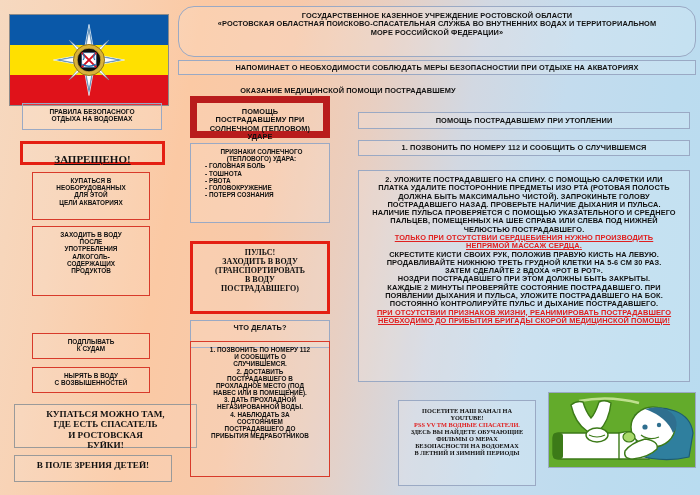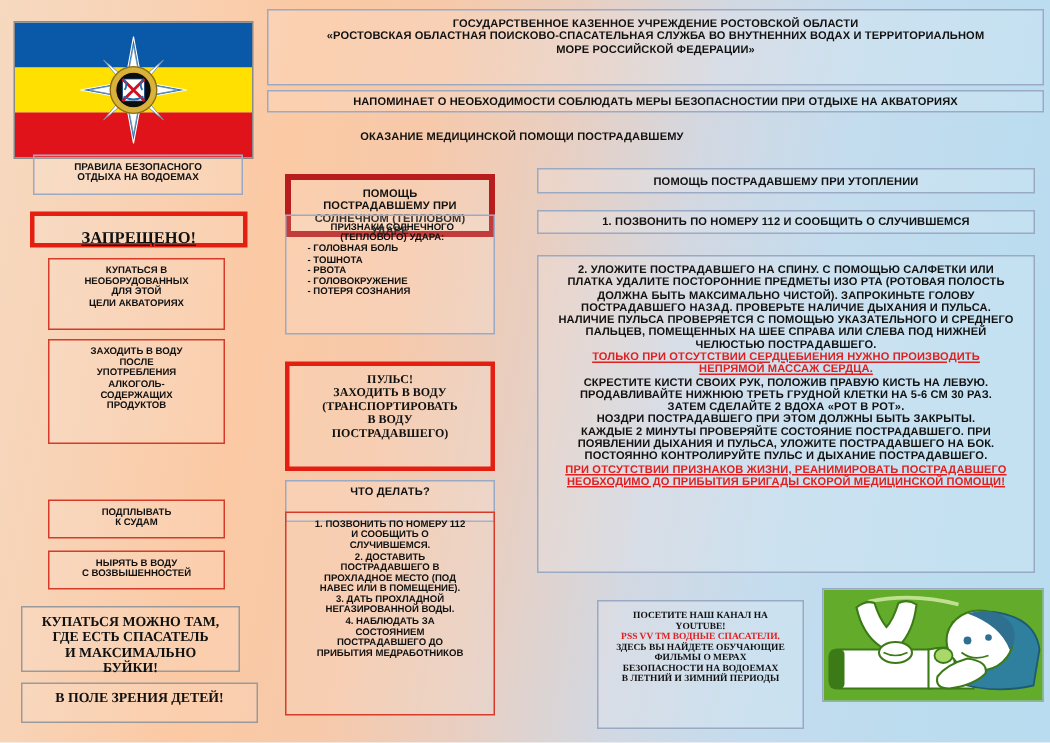--- a/index.html
+++ b/index.html
@@ -22,55 +22,55 @@
     text-align: center;
     line-height: 1.12;
     color: #111;
   }
   .blue-frame {
     border: 1px solid #9aa9c4;
     background: rgba(255,255,255,0.14);
   }
   .red-frame  { border: 1px solid #d83a2a; background: rgba(255,255,255,0.10); }
   .red-thick  { border: 3px solid #e41f12; background: rgba(255,255,255,0.10); }
-  .green-frame{ border: 4px solid #b91c1c; background: rgba(255,255,255,0.10); margin-top: 20px; }
+  .green-frame{ border: 7px solid #b91c1c; background: rgba(255,255,255,0.10); }
   .gray-frame { border: 1px solid #9a9a9a; background: rgba(255,255,255,0.10); }
 
   .hd { font-weight: bold; font-size: 7.4px; letter-spacing: .1px; }
   .sm { font-weight: bold; font-size: 6.4px; }
   .serif-b { font-family: "Liberation Serif", serif; font-weight: bold; }
 
   
   #flag { position: absolute; left: 9px; top: 14px; width: 160px; height: 92px;
           border: 1px solid #8a8a8a; overflow: hidden; }
   #flag .stripe { width: 100%; height: 33.34%; }
   #flag .s1 { background: #0a58a8; }
   #flag .s2 { background: #ffe000; }
   #flag .s3 { background: #e0121a; }
   #emblem { position: absolute; left: 50%; top: 50%; width: 74px; height: 74px;
             transform: translate(-50%,-50%); }
 
   
   #hdr-main { left: 178px; top: 6px; width: 518px; height: 51px;
-              padding: 5px 6px 0 6px; }
+              padding: 5px 6px 0 6px; border-radius: 16px; }
   #hdr-main .l { display: block; }
   #hdr-sub  { left: 178px; top: 60px; width: 518px; height: 15px; padding-top: 3px; }
   #hdr-care { left: 178px; top: 84px; width: 340px; height: 14px; padding-top: 3px;
               border: none; background: none; }
 
   
   #lt-title { left: 22px; top: 103px; width: 140px; height: 27px; padding-top: 4px;
               font-size: 6.6px; }
   #lt-ban   { left: 20px; top: 141px; width: 145px; height: 24px; padding-top: 5px; }
   #lt-ban span { font-size: 11px; text-decoration: underline; }
   #lt-r1 { left: 32px; top: 172px; width: 118px; height: 48px; padding-top: 4px; }
   #lt-r2 { left: 32px; top: 226px; width: 118px; height: 70px; padding-top: 4px; }
   #lt-r3 { left: 32px; top: 333px; width: 118px; height: 26px; padding-top: 4px; }
   #lt-r4 { left: 32px; top: 367px; width: 118px; height: 26px; padding-top: 4px; }
-  #lt-ok { left: 14px; top: 404px; width: 146px; height: 44px; padding-top: 4px; }
+  #lt-ok { left: 14px; top: 404px; width: 183px; height: 44px; padding-top: 4px; }
   #lt-ok span { font-size: 9.2px; }
   #lt-kids { left: 14px; top: 455px; width: 158px; height: 27px; padding-top: 4px; }
   #lt-kids span { font-size: 9.2px; }
 
   
   #md-head { left: 190px; top: 96px; width: 140px; height: 42px; padding-top: 5px; }
   #md-sign { left: 190px; top: 143px; width: 140px; height: 80px; padding: 4px 3px 0 6px;
              text-align: center; }
   #md-sign .ln { display: block; }
   #md-sign .li { display: block; text-align: left; padding-left: 8px; }
@@ -170,21 +170,21 @@
   <div class="bx red-frame sm ml" id="lt-r3">
       <span style="display:block">ПОДПЛЫВАТЬ</span>
       <span style="display:block">К СУДАМ</span>
     </div>
   <div class="bx red-frame sm ml" id="lt-r4">
       <span style="display:block">НЫРЯТЬ В ВОДУ</span>
       <span style="display:block">С  ВОЗВЫШЕННОСТЕЙ</span>
     </div>
 
   <div class="bx gray-frame ml" id="lt-ok">
-    <span class="serif-b"><span style="display:block">КУПАТЬСЯ МОЖНО ТАМ,</span><span style="display:block">ГДЕ ЕСТЬ СПАСАТЕЛЬ</span><span style="display:block">И МАКСИМАЛЬНО</span><span style="display:block">БУЙКИ!</span></span>
+    <span class="serif-b"><span style="display:block">КУПАТЬСЯ МОЖНО ТАМ,</span><span style="display:block">ГДЕ ЕСТЬ СПАСАТЕЛЬ</span><span style="display:block">И РОСТОВСКАЯ</span><span style="display:block">БУЙКИ!</span></span>
   </div>
   <div class="bx gray-frame ml" id="lt-kids">
     <span class="serif-b"><span style="display:block">В  ПОЛЕ ЗРЕНИЯ ДЕТЕЙ!</span></span>
   </div>
 
   <div class="bx green-frame hd ml" id="md-head">
       <span style="display:block">ПОМОЩЬ</span>
       <span style="display:block">ПОСТРАДАВШЕМУ ПРИ</span>
       <span style="display:block">СОЛНЕЧНОМ (ТЕПЛОВОМ)</span>
       <span style="display:block">УДАРЕ</span>

